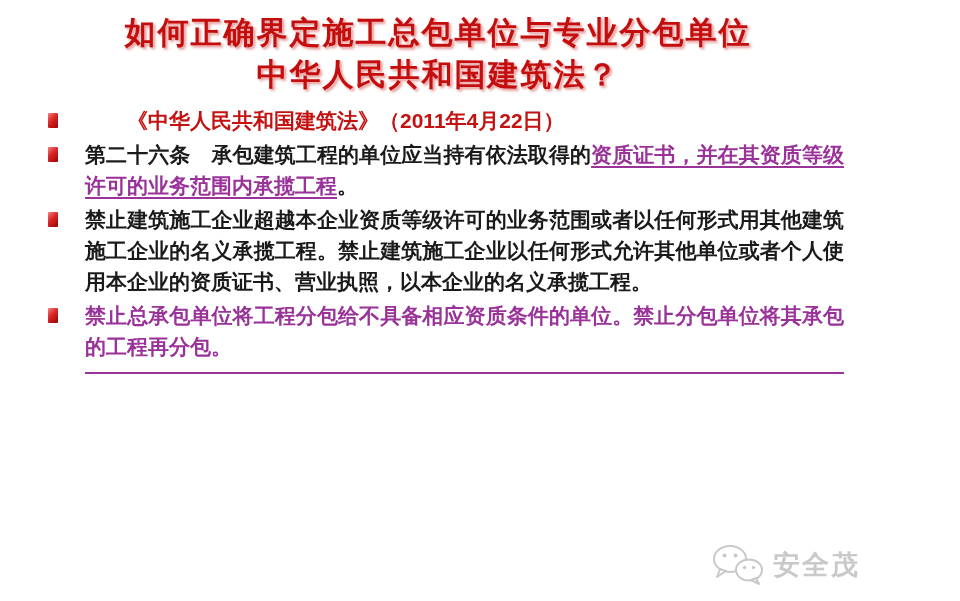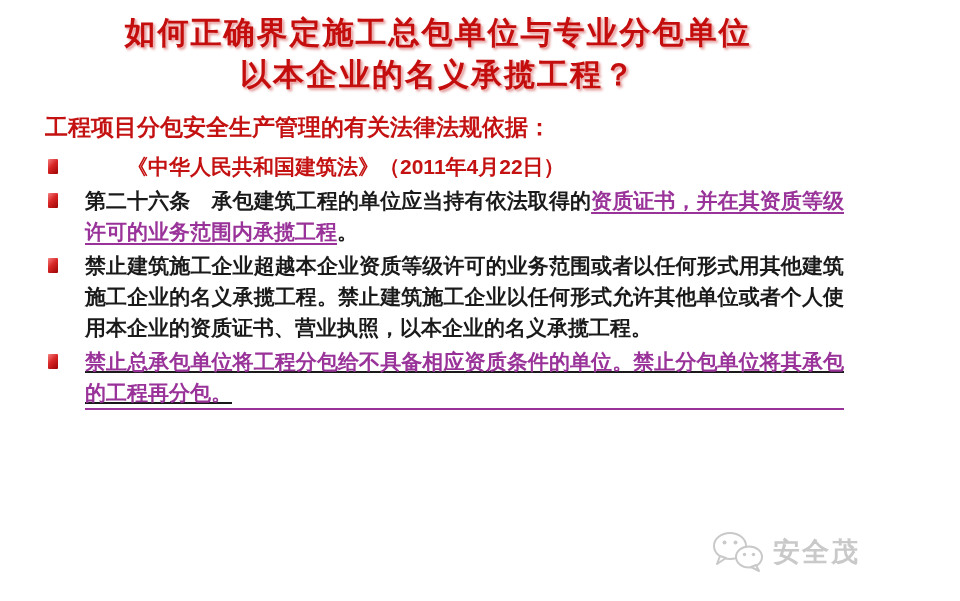--- a/index.html
+++ b/index.html
@@ -63,52 +63,50 @@
   .seg-black{color:var(--body-black);margin-top:8px;}
   .seg-red{color:var(--accent-red);margin-left:42px;}
   .seg-link{
     color:var(--link-magenta);
     text-decoration:underline;
     text-decoration-thickness:2px;
     text-underline-offset:4px;
   }
   li.full-underline{
     border-bottom:2px solid var(--link-magenta);
-    padding-bottom:0;
-    text-decoration:underline;
+    padding-bottom:10px;
   }
   li.full-underline .seg-link{text-decoration:none;}
   .watermark{
     position:absolute;
     right:16px;
-    bottom:27px;
+    bottom:14px;
     display:flex;
     align-items:center;
     gap:7px;
   }
   .watermark-text{
     font-size:27px;
     font-weight:bold;
     color:var(--watermark-gray);
     letter-spacing:2px;
     text-shadow:1px 1px 1px #ffffff;
   }
   .wechat-icon svg{display:block;}
 </style>
 </head>
 <body>
 
 <div class="slide">
 
   <div class="title-block">
     <div class="title-line">如何正确界定施工总包单位与专业分包单位</div>
-    <div class="title-line">以本企业的名义承揽工程？</div>
+    <div class="title-line">中华人民共和国建筑法？</div>
   </div>
 
-  <div class="section-heading">工程项目分包安全生产管理的有关法律法规依据：</div>
 
   <ul class="bullet-list">
       <li><span class="marker"></span><span class="seg-red">《中华人民共和国建筑法》（2011年4月22日）</span></li>
       <li><span class="marker"></span><span class="seg-black">第二十六条　承包建筑工程的单位应当持有依法取得的</span><span class="seg-link">资质证书，并在其资质等级许可的业务范围内承揽工程</span><span class="seg-black">。</span></li>
       <li><span class="marker"></span><span class="seg-black">禁止建筑施工企业超越本企业资质等级许可的业务范围或者以任何形式用其他建筑施工企业的名义承揽工程。禁止建筑施工企业以任何形式允许其他单位或者个人使用本企业的资质证书、营业执照，以本企业的名义承揽工程。</span></li>
       <li class="full-underline"><span class="marker"></span><span class="seg-link">禁止总承包单位将工程分包给不具备相应资质条件的单位。禁止分包单位将其承包的工程再分包。</span></li>
     </ul>
 
   <div class="watermark">
     <span class="wechat-icon">

